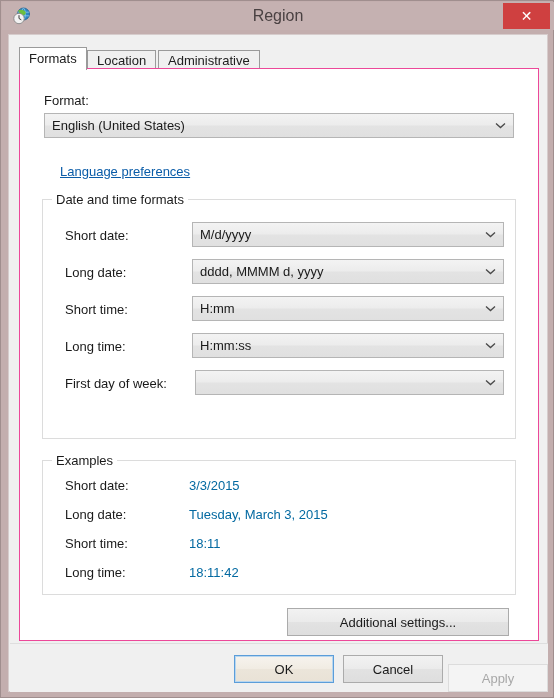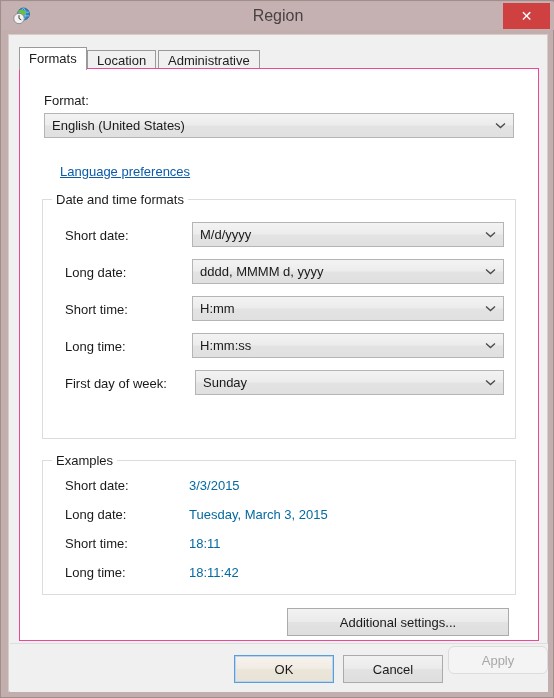--- a/index.html
+++ b/index.html
@@ -296,21 +296,20 @@
           <span class="combo-value">H:mm:ss</span>
           <span class="chevron">
             <svg width="11" height="7" viewBox="0 0 11 7">
                 <path d="M1 1.4 L5.5 5.6 L10 1.4" fill="none" stroke="#4a4a4a" stroke-width="1.3"></path>
               </svg>
           </span>
         </div>
 
         <div class="plain-label" style="left:22px; top:176px;">First day of week:</div>
         <div class="combo" style="left:152px; top:170px; width:309px;">
-          <span class="combo-value">Sunday</span>
           <span class="chevron">
             <svg width="11" height="7" viewBox="0 0 11 7">
                 <path d="M1 1.4 L5.5 5.6 L10 1.4" fill="none" stroke="#4a4a4a" stroke-width="1.3"></path>
               </svg>
           </span>
         </div>
       </div>
 
       <div class="groupbox" style="left:22px; top:391px; width:474px; height:135px;">
         <div class="group-title">Examples</div>
@@ -327,17 +326,17 @@
         <div class="ex-label" style="left:22px; top:104px;">Long time:</div>
         <div class="ex-value" style="left:146px; top:104px;">18:11:42</div>
       </div>
 
       <button class="btn" style="left:267px; top:539px; width:222px; height:28px;">Additional settings...</button>
     </div>
 
     <div id="footer">
       <button class="btn default" style="left:224px; top:11px; width:100px; height:28px;">OK</button>
       <button class="btn" style="left:333px; top:11px; width:100px; height:28px;">Cancel</button>
-      <button class="btn disabled" style="left:438px; top:2px; width:100px; height:28px;border-radius:6px;">Apply</button>
+      <button class="btn disabled" style="left:438px; top:20px; width:100px; height:28px;">Apply</button>
     </div>
 
   </div>
 </div>
 
 </body></html>

